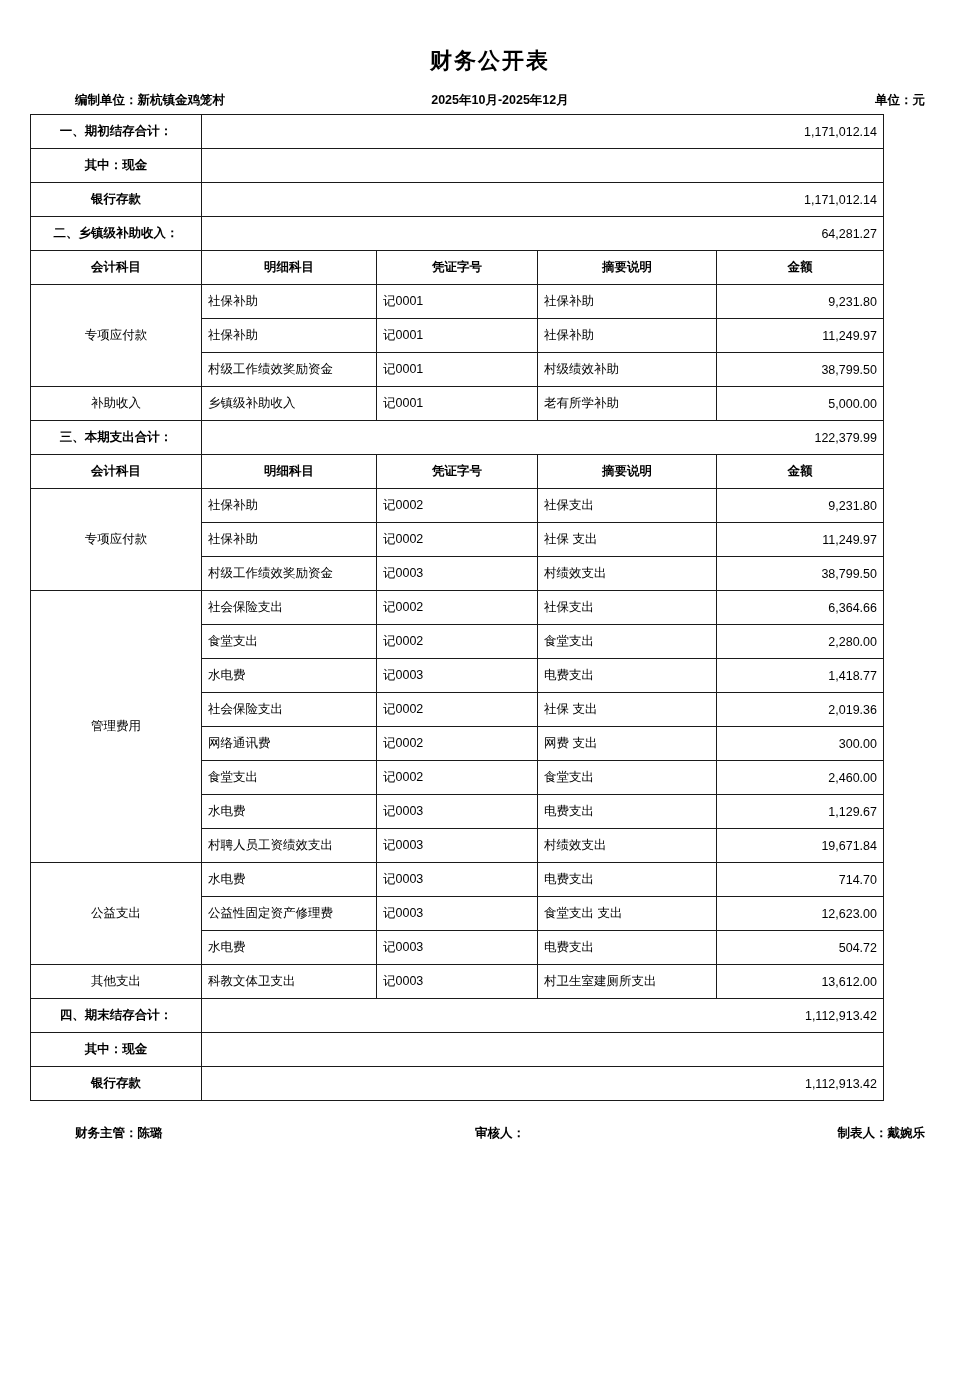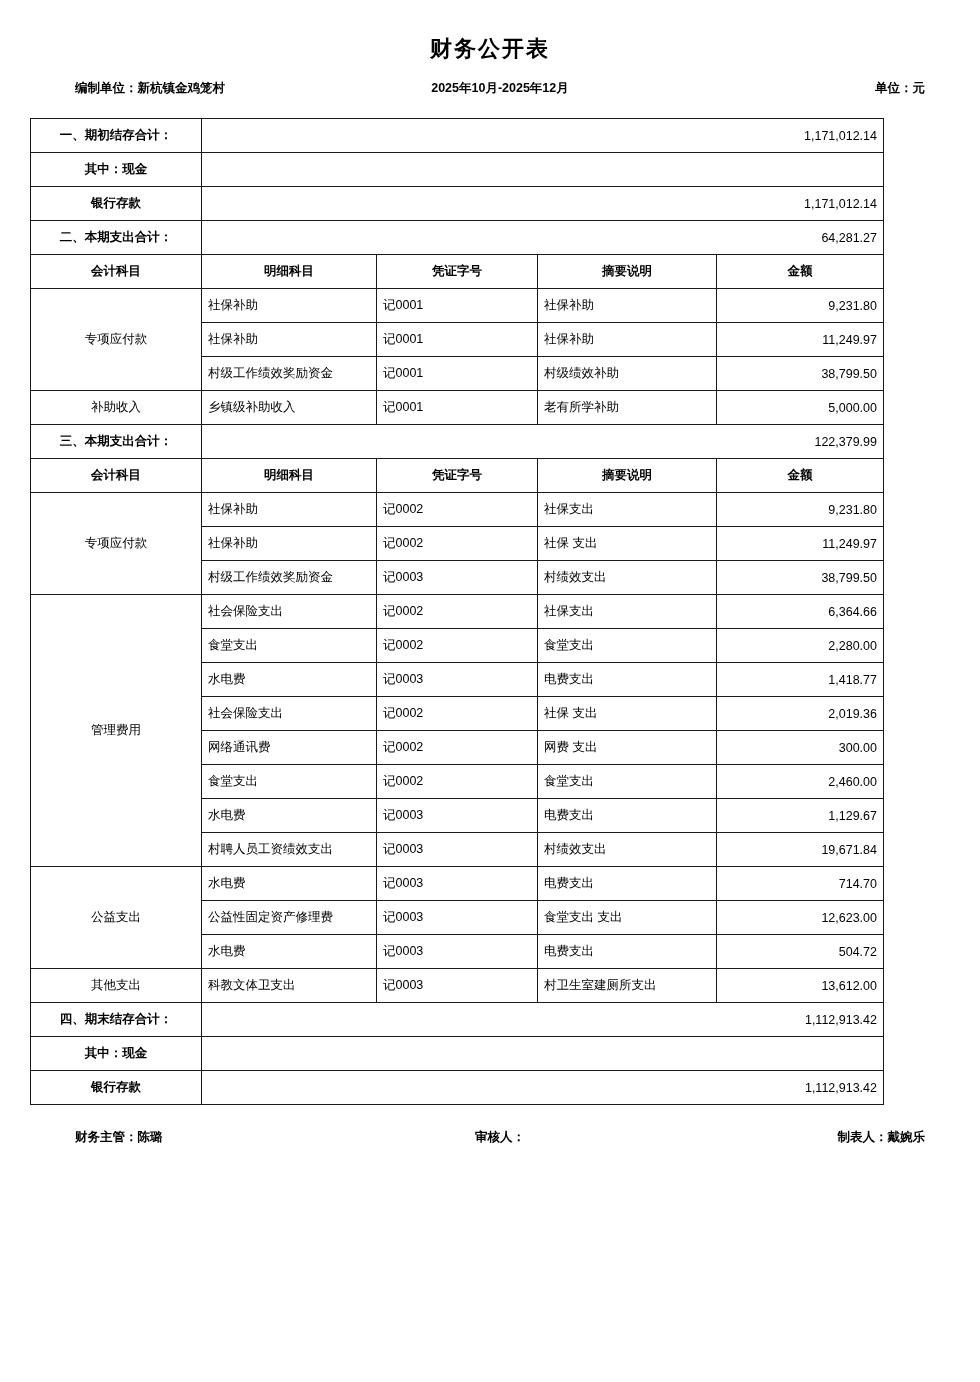--- a/index.html
+++ b/index.html
@@ -14,26 +14,26 @@
     font-family: "Liberation Sans", "DejaVu Sans", sans-serif;
     color: #000;
     -webkit-font-smoothing: antialiased;
   }
   .page-title {
     text-align: center;
     font-size: 22px;
     font-weight: 700;
     letter-spacing: 2px;
     padding-top: 34px;
-    margin: 0;
+    margin: 12px;
   }
   .meta-row {
     display: flex;
     align-items: flex-end;
-    margin: 16px 55px 21px 75px;
+    margin: 16px 55px 5px 75px;
     font-size: 12.5px;
     font-weight: 700;
   }
   .meta-row .m-left  { flex: 1; text-align: left; }
   .meta-row .m-center{ flex: 1; text-align: center; }
   .meta-row .m-right { flex: 1; text-align: right; }
 
   table.fin {
     margin-left: 30px;
     width: 853px;
@@ -115,21 +115,21 @@
     <tr>
       <td class="sum-label">其中：现金</td>
       <td class="sum-val" colspan="4"></td>
     </tr>
     <tr>
       <td class="sum-label">银行存款</td>
       <td class="sum-val" colspan="4">1,171,012.14</td>
     </tr>
 
     <tr>
-      <td class="sum-label">二、本期支出合计：</td>
+      <td class="sum-label">二、乡镇级补助收入：</td>
       <td class="sum-val" colspan="4">64,281.27</td>
     </tr>
 
     <tr>
       <td class="th">会计科目</td>
       <td class="th">明细科目</td>
       <td class="th">凭证字号</td>
       <td class="th">摘要说明</td>
       <td class="th">金额</td>
     </tr>

